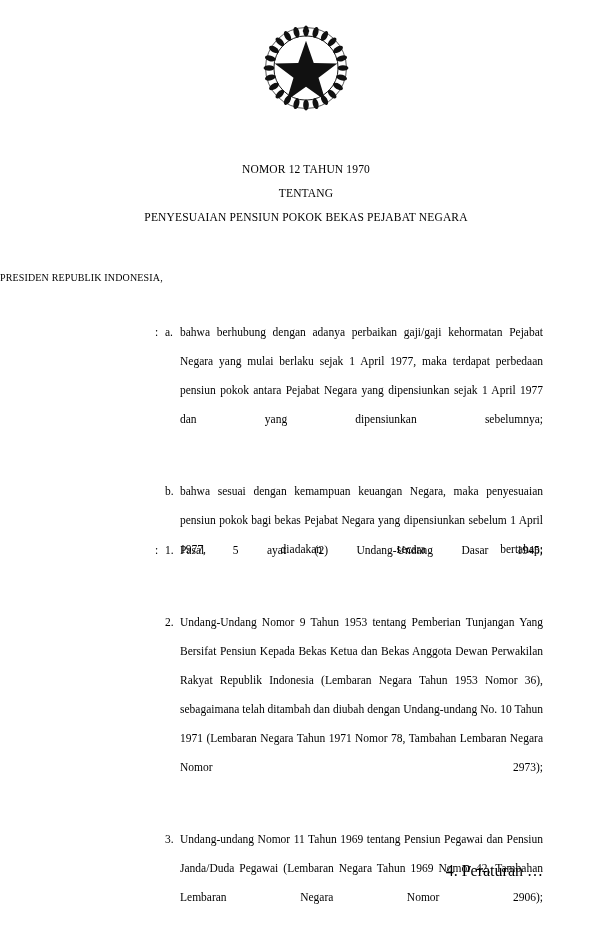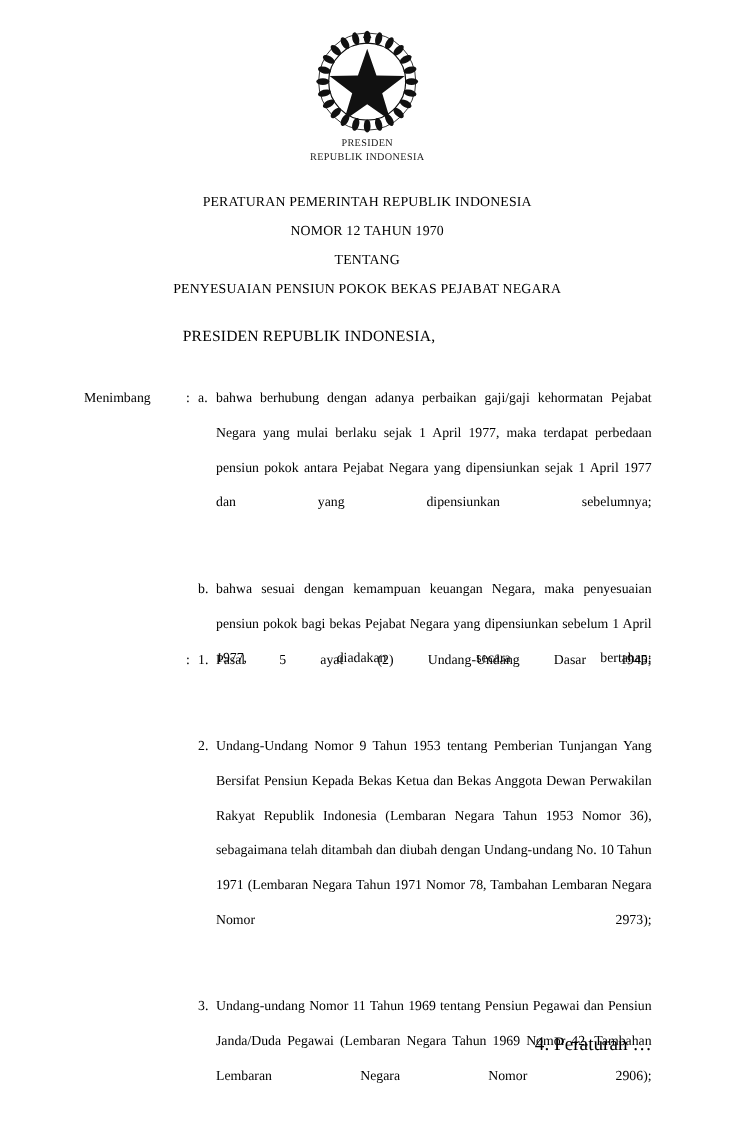--- a/index.html
+++ b/index.html
@@ -58,22 +58,21 @@
     line-height: 24px;
     letter-spacing: 0.15px;
   }
 
   
   .opening {
     position: absolute;
     top: 272px;
     left: 0;
     width: 515px;
-    text-align: center;
-    font-size: 13px;
+    font-size: 10px;
     letter-spacing: 0.15px;
   }
 
   
   .clause {
     position: absolute;
     left: 70px;
     width: 473px;
   }
   #clause-menimbang { top: 318px; }
@@ -190,38 +189,32 @@
             </g>
 
             <circle cx="0" cy="0" r="36.5" fill="none" stroke="#111111" stroke-width="1.1"></circle>
             <circle cx="0" cy="0" r="46" fill="none" stroke="#111111" stroke-width="0.8"></circle>
           </g>
         </g>
 
         <path d="M50 19 L58.8 44.3 L85.6 44.8 L64.2 61.1 L72.0 86.8 L50 71.4 L28.0 86.8 L35.8 61.1 L14.4 44.8 L41.2 44.3 Z"></path>
       </g>
     </svg>
-    <div class="emblem-caption">
-      <div>PRESIDEN</div>
-      <div>REPUBLIK INDONESIA</div>
-    </div>
   </div>
 
   <div class="title-block">
-    <div class="title-line">PERATURAN PEMERINTAH REPUBLIK INDONESIA</div>
     <div class="title-line">NOMOR 12 TAHUN 1970</div>
     <div class="title-line">TENTANG</div>
     <div class="title-line">PENYESUAIAN PENSIUN POKOK BEKAS PEJABAT NEGARA</div>
   </div>
 
   <div class="opening">PRESIDEN REPUBLIK INDONESIA,</div>
 
   <div class="clause" id="clause-menimbang">
     <div class="clause-row">
-      <span class="clause-label">Menimbang</span>
       <span class="clause-colon">:</span>
       <ul class="clause-items">
         <li class="clause-item">
           <span class="item-marker">a.</span>
           <span class="item-text">bahwa berhubung dengan adanya perbaikan gaji/gaji kehormatan Pejabat Negara yang mulai berlaku sejak 1 April 1977, maka terdapat perbedaan pensiun pokok antara Pejabat Negara yang dipensiunkan sejak 1 April 1977 dan yang dipensiunkan sebelumnya;</span>
         </li>
         <li class="clause-item">
           <span class="item-marker">b.</span>
           <span class="item-text">bahwa sesuai dengan kemampuan keuangan Negara, maka penyesuaian pensiun pokok bagi bekas Pejabat Negara yang dipensiunkan sebelum 1 April 1977, diadakan secara bertahap;</span>
         </li>

